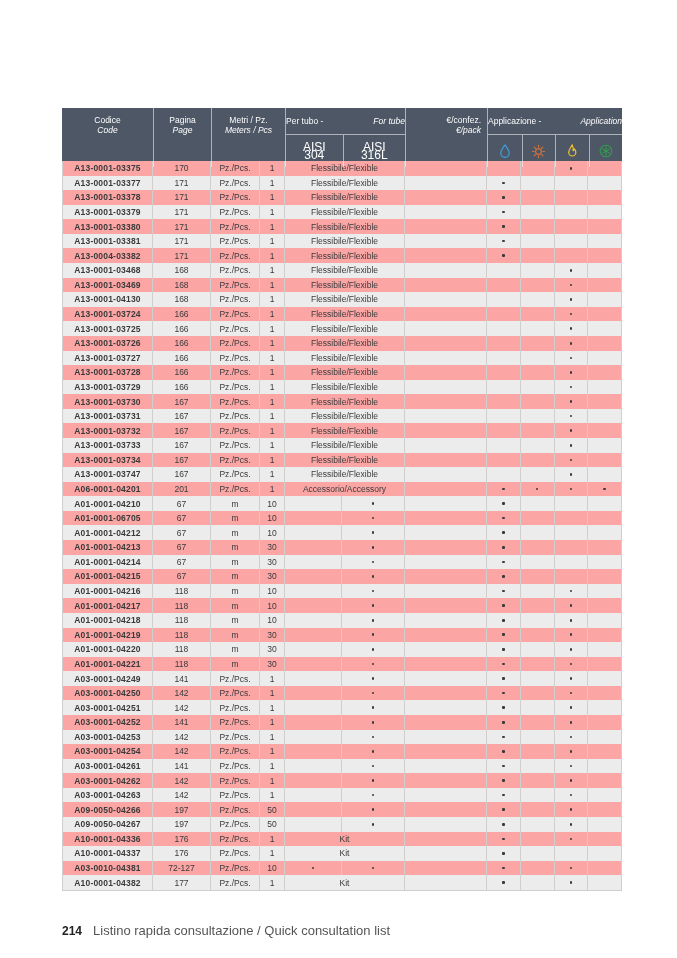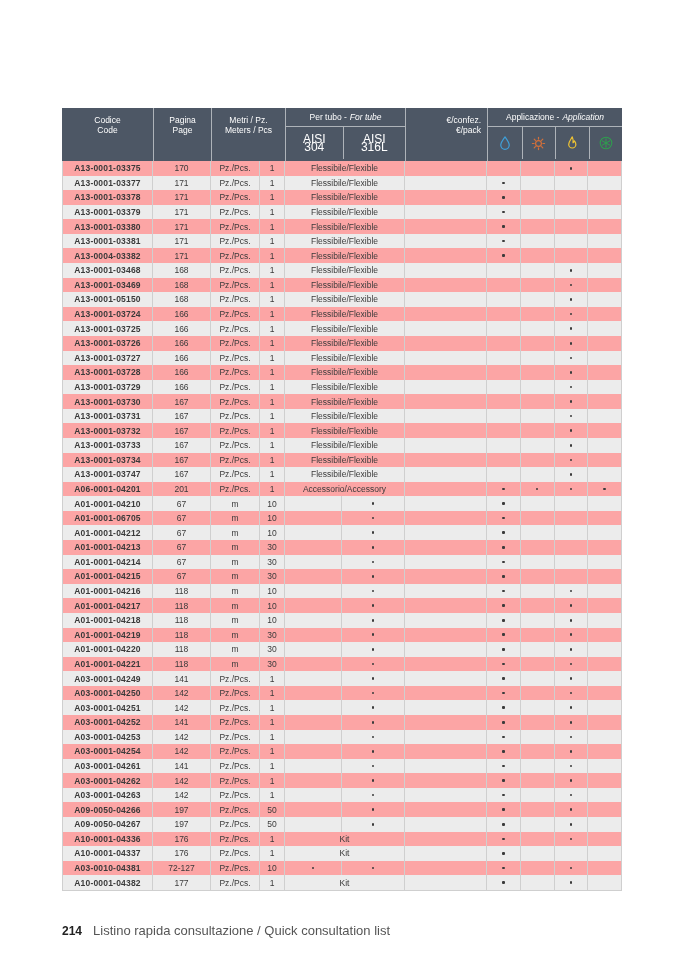--- a/index.html
+++ b/index.html
@@ -12,24 +12,24 @@
 
   
   .thead{
     display:grid;
     grid-template-columns:91px 58px 74px 120px 82px 135px;
     height:53px;background:#4d5765;color:#fff;font-size:8.5px;line-height:10px;
   }
   .hgroup{position:relative;box-sizing:border-box;}
   .hgroup + .hgroup{border-left:1px solid rgba(255,255,255,.55);}
   .hlabel{padding-top:7px;text-align:center;}
-  .hlabel .en{}
+  .hlabel .en{font-style:italic;}
   .hlabel.right{text-align:right;padding-right:6px;}
   .htop{
-    height:19px;box-sizing:border-box;display:flex;align-items:center;justify-content:center;
+    height:27px;box-sizing:border-box;display:flex;align-items:center;justify-content:space-between;
     border-bottom:1px solid rgba(255,255,255,.55);
   }
   .htop .it{margin-right:3px;}
   .htop .en{font-style:italic;}
   .hsub{display:flex;height:32px;}
   .hsubcell{
     box-sizing:border-box;display:flex;flex-direction:column;align-items:center;justify-content:center;
     font-size:12px;line-height:8.5px;
   }
   .hsubcell + .hsubcell{border-left:1px solid rgba(255,255,255,.55);}
@@ -280,21 +280,21 @@
         <div class="c tube-span">Flessibile/Flexible</div>
         <div class="c price"></div>
         <div class="c app"></div>
         <div class="c app"></div>
         <div class="c app">
           <span class="dot"></span>
         </div>
         <div class="c app"></div>
       </div>
       <div class="row">
-        <div class="c code">A13-0001-05150</div>
+        <div class="c code">A13-0001-04130</div>
         <div class="c page">168</div>
         <div class="c unit">Pz./Pcs.</div>
         <div class="c qty">1</div>
         <div class="c tube-span">Flessibile/Flexible</div>
         <div class="c price"></div>
         <div class="c app"></div>
         <div class="c app"></div>
         <div class="c app">
           <span class="dot"></span>
         </div>

